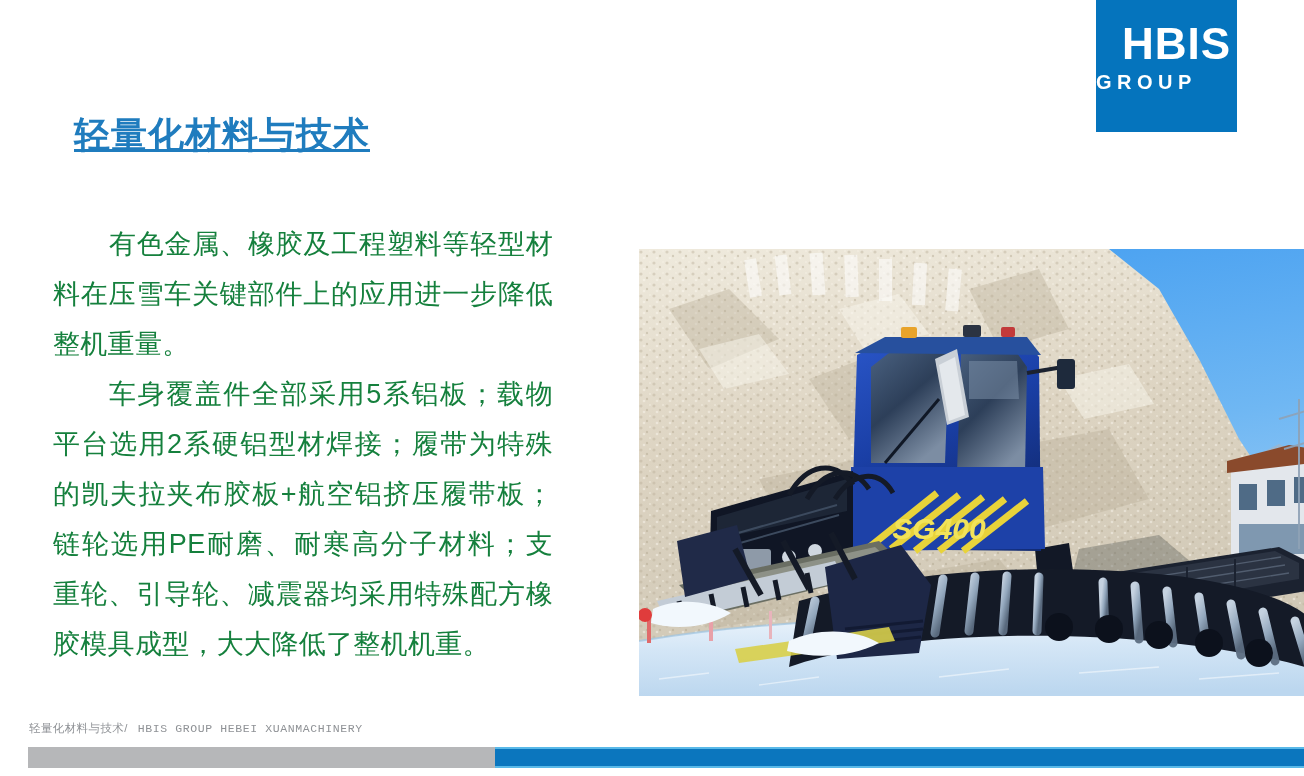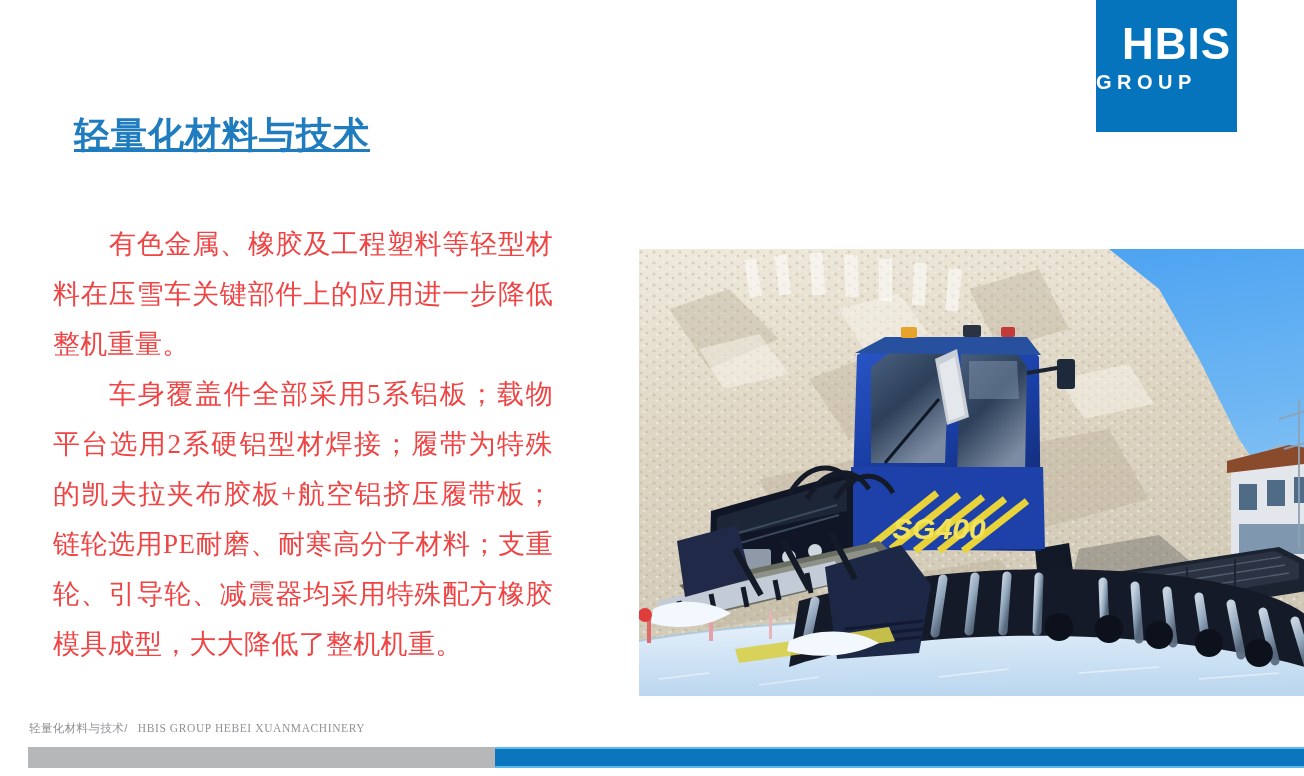--- a/index.html
+++ b/index.html
@@ -70,29 +70,29 @@
 
   
   .body-col {
     position: absolute;
     left: 53px;
     top: 219px;
     width: 500px;
   }
   .para {
     font-size: 27px;
-    color: #ef4444;
+    color: #15803d;
     line-height: 50px;
     text-align: justify;
     text-justify: inter-ideograph;
     text-indent: 56px;
     letter-spacing: 0.3px;
     font-weight: 500;
   }
-  .para + .para { margin-top: 0px; font-family: Liberation Serif, serif; }
+  .para + .para { margin-top: 0px; }
 
   
   .photo {
     position: absolute;
     left: 591px;
     top: 249px;
     width: 673px;
     height: 447px;
     overflow: hidden;
     background: #5eead4;
@@ -105,21 +105,21 @@
     position: absolute;
     left: 29px;
     top: 721px;
     font-size: 11.5px;
     color: #8f9296;
     letter-spacing: 0.4px;
     white-space: nowrap;
   }
   .footer-text .cn { font-family: "Liberation Sans", sans-serif; }
   .footer-text .en {
-    font-family: Liberation Serif, serif;
+    font-family: Liberation Mono, monospace;
     letter-spacing: 0.6px;
     margin-left: 10px;
   }
 
   
   .bar {
     position: absolute;
     top: 747px;
     height: 21px;
   }

